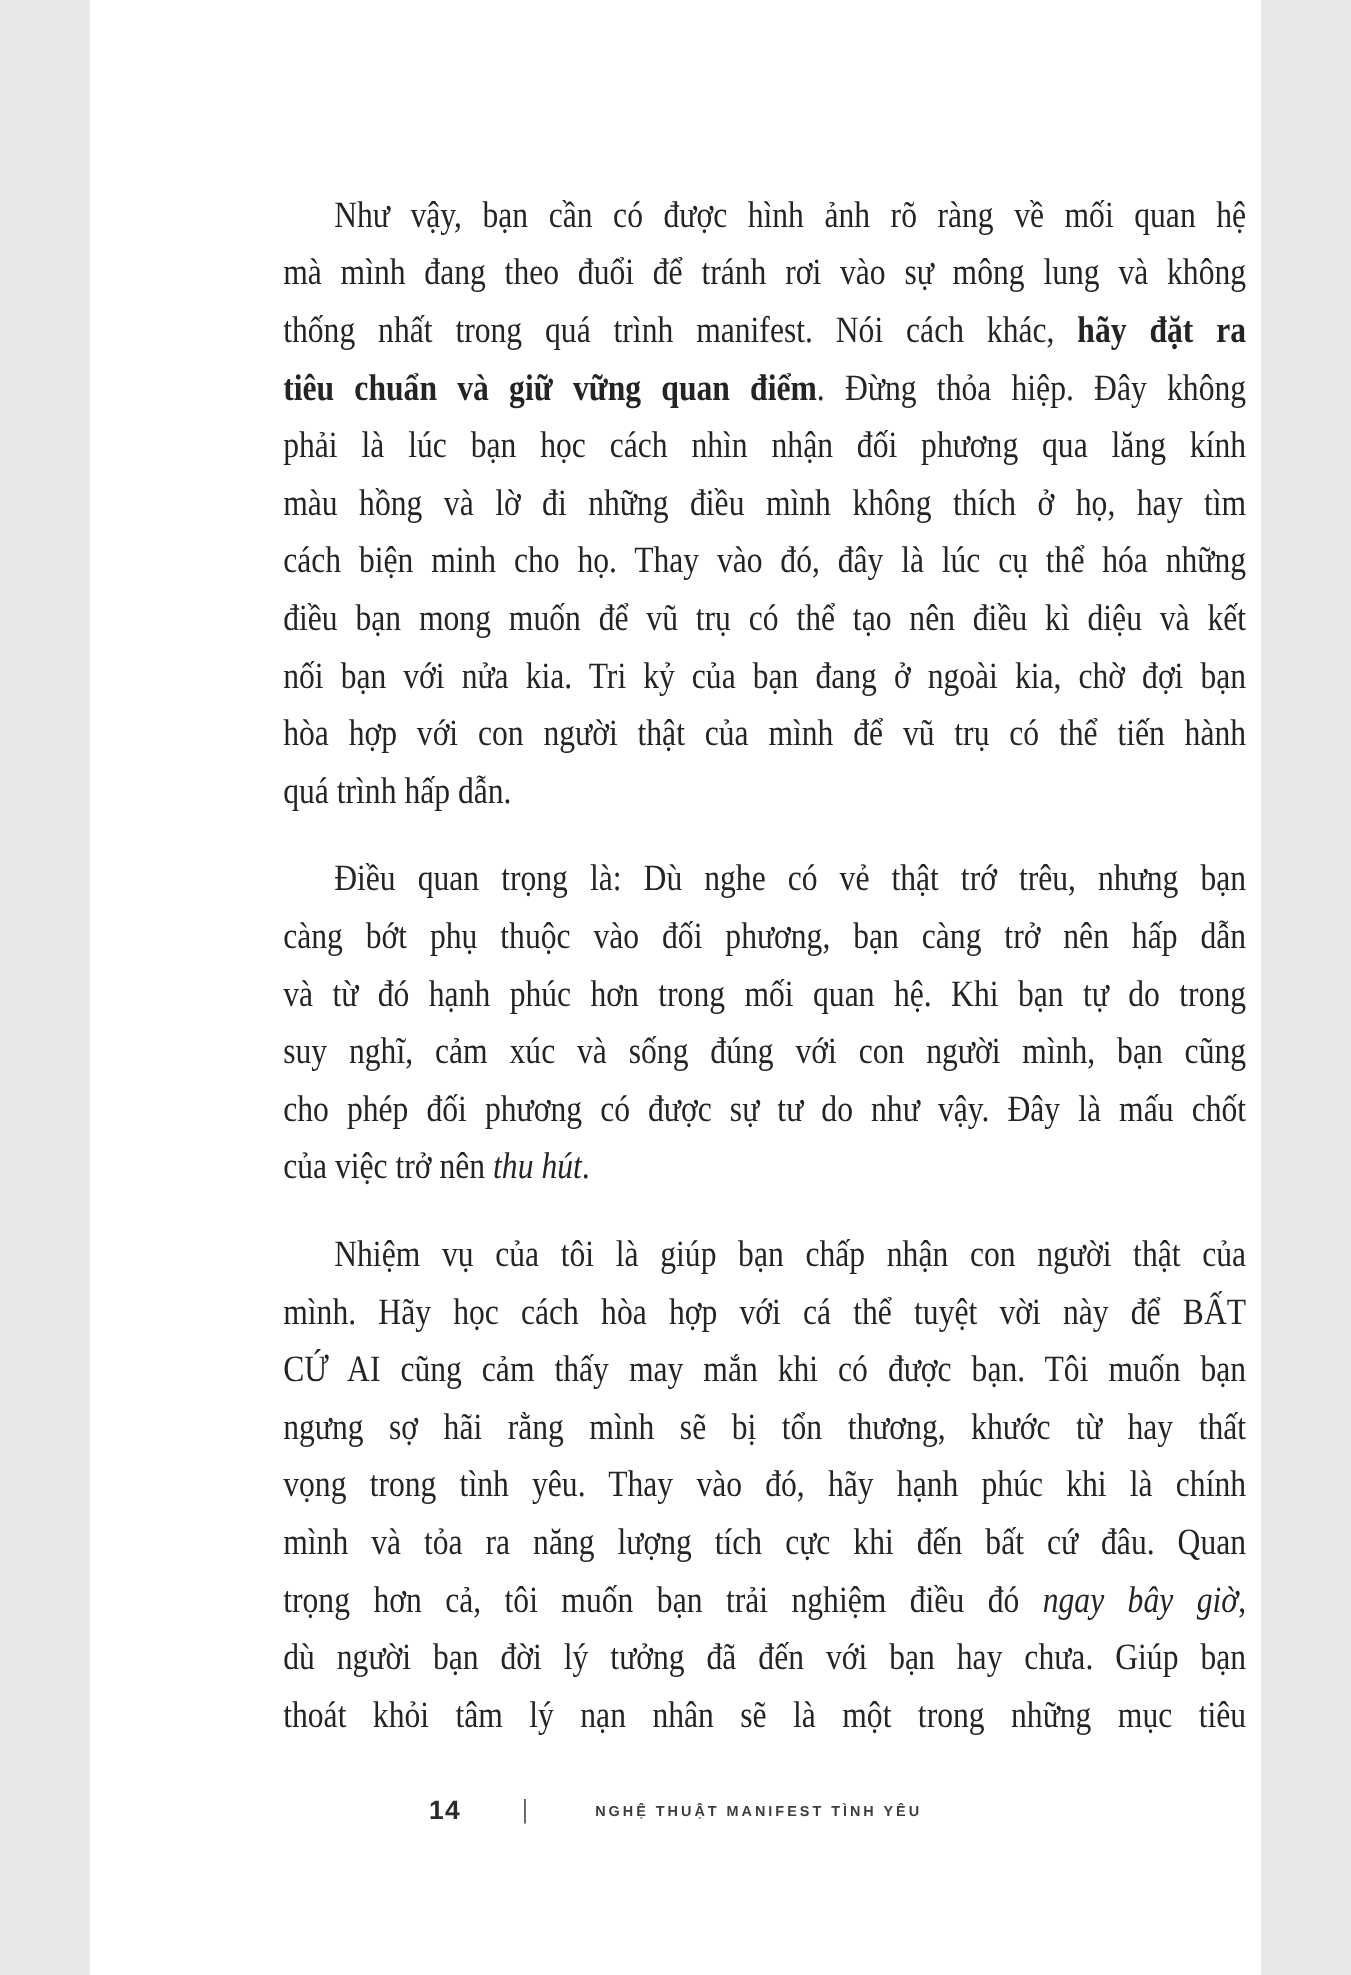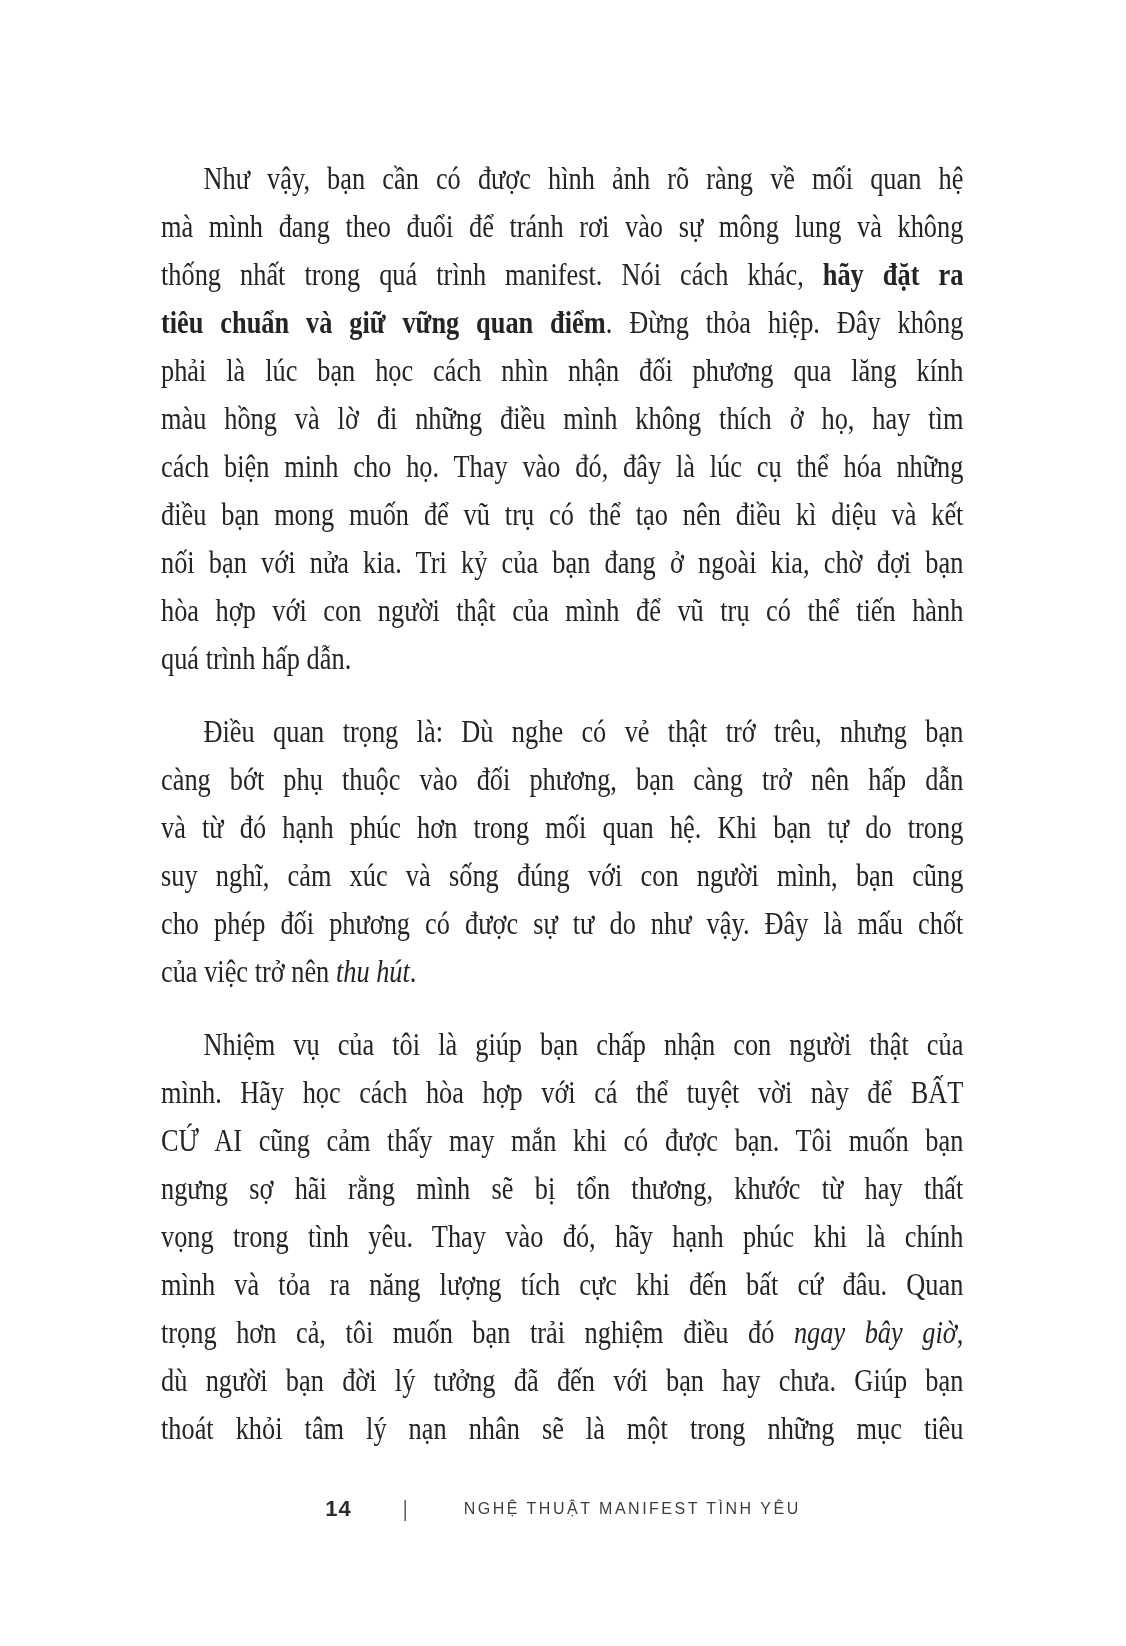--- a/index.html
+++ b/index.html
@@ -2,21 +2,21 @@
 <html lang="vi"><head>
 <meta charset="utf-8">
 <style>
   html, body {
     margin: 0;
     padding: 0;
     background: #e8e8e8;
   }
   .page {
     position: relative;
-    width: 1126px;
+    width: 976px;
     height: 1646px;
     background: #ffffff;
     margin: 0 auto;
     overflow: hidden;
   }
   
   .body-text {
     position: absolute;
     left: 161px;
     top: 155px;
@@ -63,23 +63,23 @@
     color: #2b2b2b;
   }
   .separator {
     font-size: 19px;
     font-weight: 400;
     color: #5d5d5d;
     margin: 0 24px 0 19px;
     transform: scaleY(1.15);
   }
   .book-title {
-    font-size: 16px;
+    font-size: 12px;
     letter-spacing: 2.5px;
-    font-weight: 400;
+    font-weight: 700;
     color: #3d3d3d;
   }
 </style>
 </head>
 <body>
 
 <div class="page">
 
   <main class="body-text" id="body-text">
       <div class="para">

